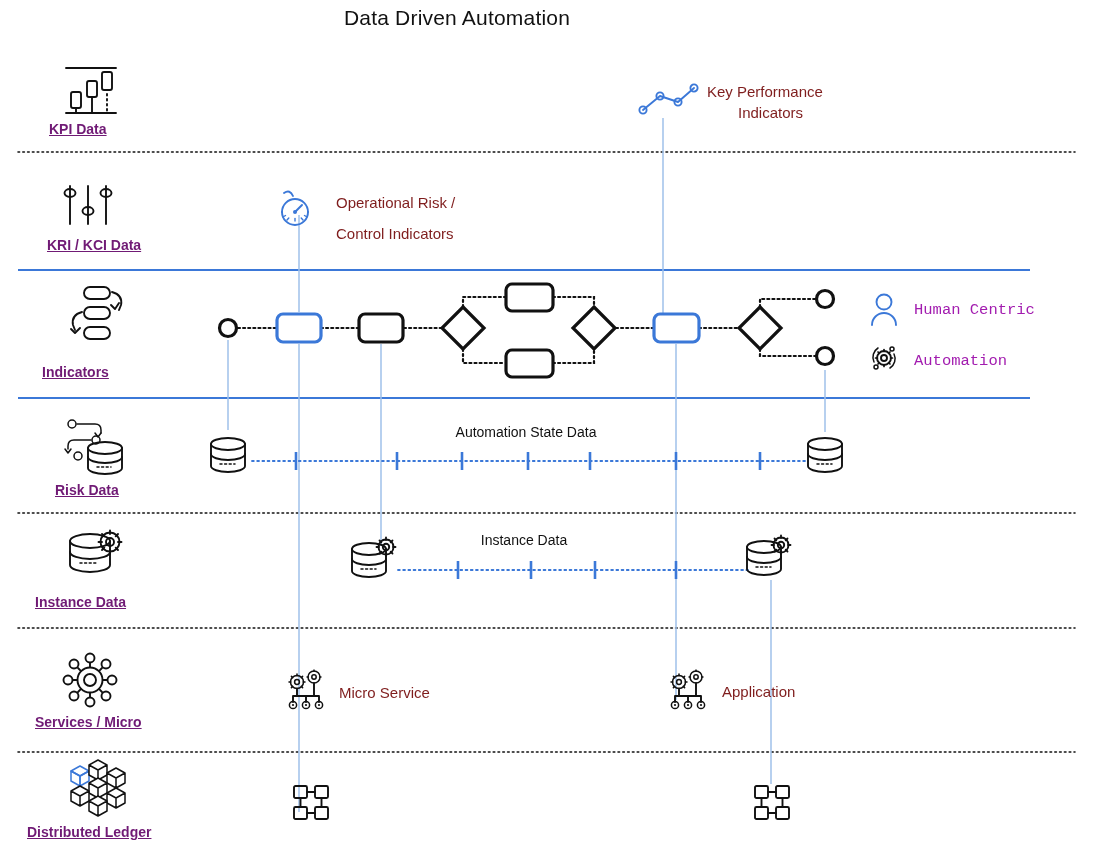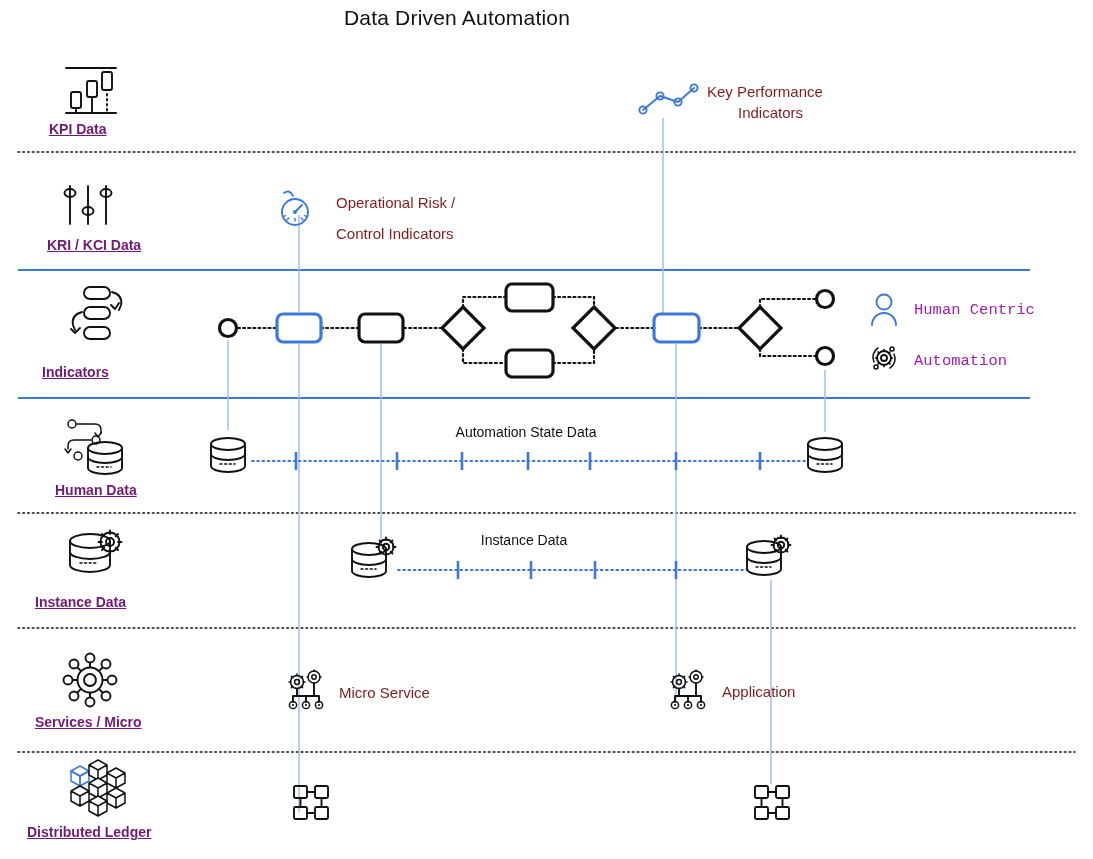--- a/index.html
+++ b/index.html
@@ -416,21 +416,21 @@
       <line class="ik" x1="13" y1="6" x2="21" y2="6"></line>
       <line class="ik" x1="13" y1="27" x2="21" y2="27"></line>
       <line class="ik" x1="6.5" y1="12" x2="6.5" y2="21"></line>
       <line class="ik" x1="27.5" y1="12" x2="27.5" y2="21"></line>
     </g>
   </svg>
 
   <div class="rowlabel" style="left:49px;top:121px;">KPI Data</div>
   <div class="rowlabel" style="left:20px;top:237px;margin-left:27px;">KRI / KCI Data</div>
   <div class="rowlabel" style="left:42px;top:364px;">Indicators</div>
-  <div class="rowlabel" style="left:55px;top:482px;">Human Data</div>
+  <div class="rowlabel" style="left:55px;top:482px;">Risk Data</div>
   <div class="rowlabel" style="left:35px;top:594px;">Instance Data</div>
   <div class="rowlabel" style="left:35px;top:714px;">Services / Micro</div>
   <div class="rowlabel" style="left:19px;top:824px;margin-left:8px;">Distributed Ledger</div>
 
   <div class="annot" style="left:707px;top:82px;">Key Performance</div>
   <div class="annot" style="left:738px;top:103px;">Indicators</div>
 
   <div class="annot" style="left:336px;top:193px;">Operational Risk /</div>
   <div class="annot" style="left:336px;top:224px;">Control Indicators</div>
 

